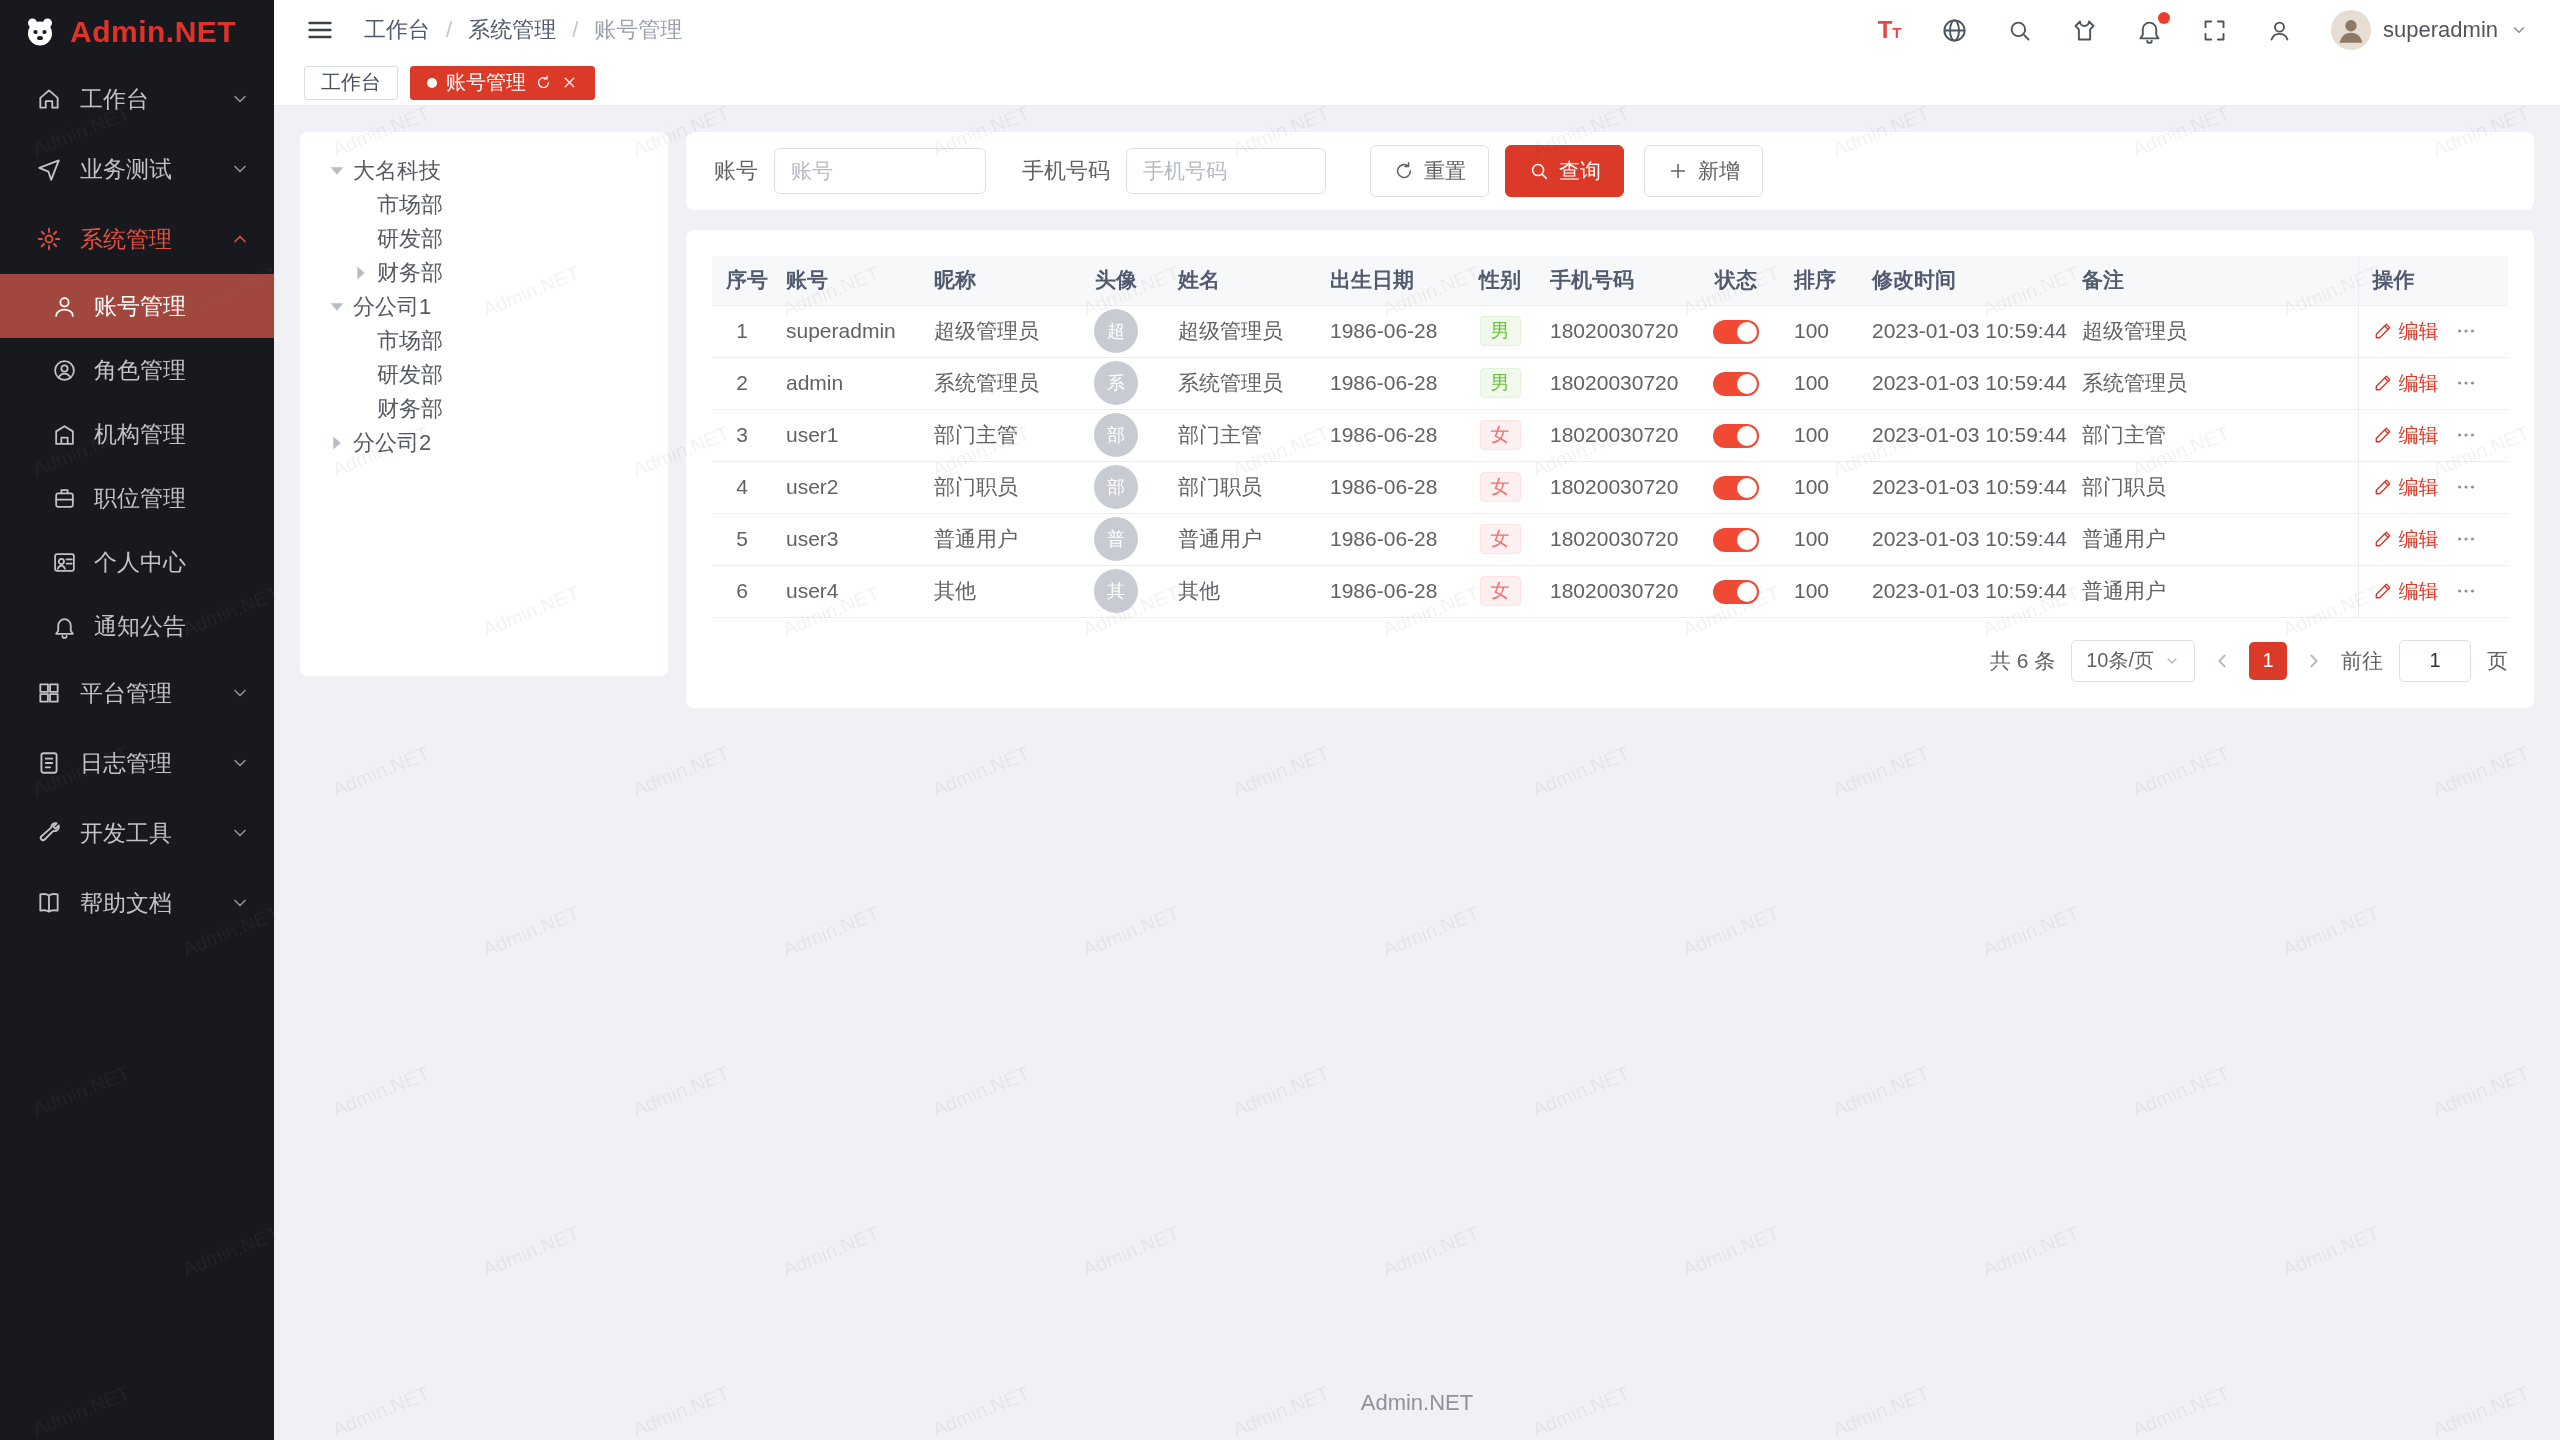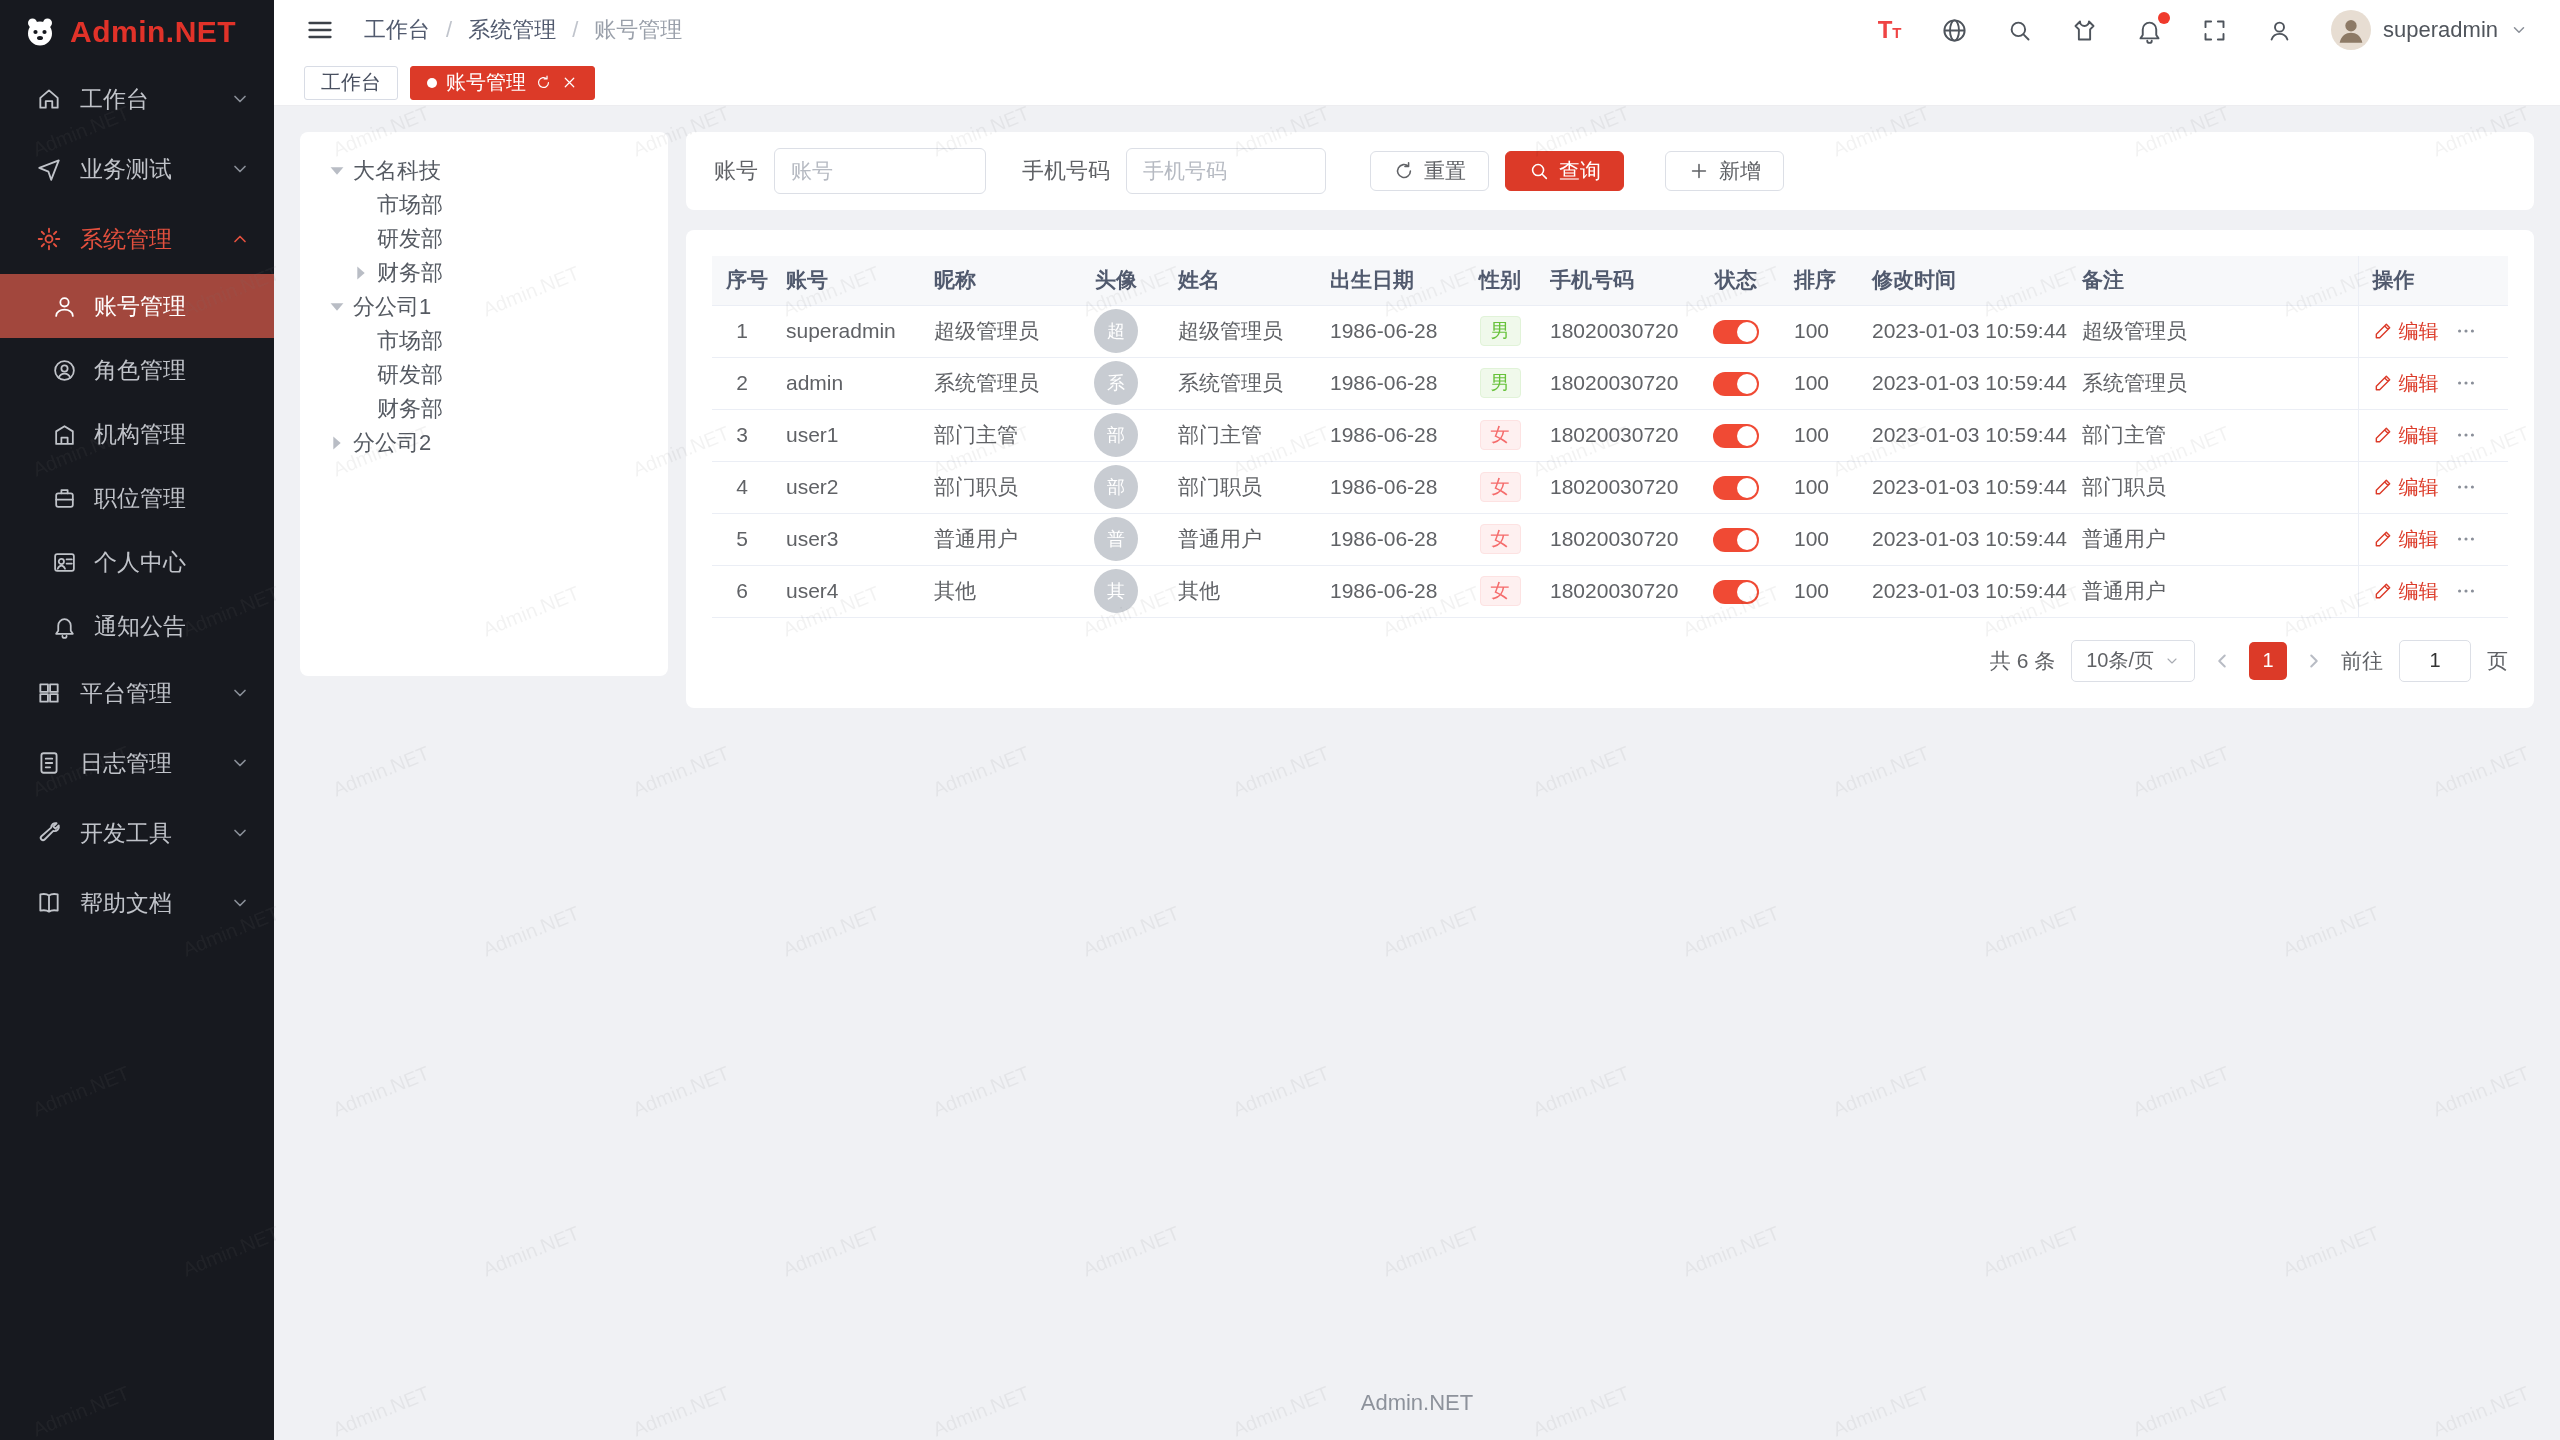--- a/index.html
+++ b/index.html
@@ -86,24 +86,24 @@
   .tree-caret.empty{visibility:hidden}
 
   .right-col{flex:1;display:flex;flex-direction:column;gap:20px;min-width:0}
   .filter-card{background:#fff;border-radius:8px;height:78px;display:flex;align-items:center;padding:0 28px;font-size:22px;color:#606266;gap:16px}
   .filter-card label{flex:none}
   .input{height:46px;border:1px solid #dcdfe6;border-radius:6px;padding:0 16px;font-size:21px;color:#333;outline:none;font-family:inherit}
   .input::placeholder{color:#b6bac2}
   .in-account{width:212px}
   .in-phone{width:200px}
   .lbl-phone{margin-left:20px}
-  .btn{height:40px;display:inline-flex;align-items:center;gap:9px;padding:0 22px;border-radius:6px;border:1px solid #dcdfe6;background:#fff;font-size:21px;color:#606266;cursor:pointer;font-family:inherit}
+  .btn{height:52px;display:inline-flex;align-items:center;gap:9px;padding:0 22px;border-radius:6px;border:1px solid #dcdfe6;background:#fff;font-size:21px;color:#606266;cursor:pointer;font-family:inherit}
   .btn.primary{background:var(--primary);border-color:var(--primary);color:#fff}
   .btn.reset{margin-left:28px}
-  .btn.add{margin-left:25px}
+  .btn.add{margin-left:4px}
 
   .table-card{background:#fff;border-radius:8px;padding:26px;min-height:440px}
   #data-table{width:100%;border-collapse:collapse;font-size:21px;color:#606266;table-layout:fixed}
   #data-table th,#data-table td{border-bottom:1px solid #ebeef5;padding:0 14px;height:52px;text-align:left;white-space:nowrap;overflow:hidden}
   #data-table thead th{background:#f7f8fa;color:#515a6e;height:49px;font-weight:600}
   #data-table .center{text-align:center}
   #data-table .op-col{border-left:1px solid #ebeef5}
   .row-avatar{display:inline-flex;width:44px;height:44px;border-radius:50%;background:#c8ccd2;color:#fff;align-items:center;justify-content:center;font-size:18px;vertical-align:middle}
   .tag{display:inline-block;padding:0 10px;height:30px;line-height:28px;border-radius:4px;font-size:19px}
   .tag.male{background:var(--male-tag-bg);color:var(--male-tag-text);border:1px solid #e1f3d8}

